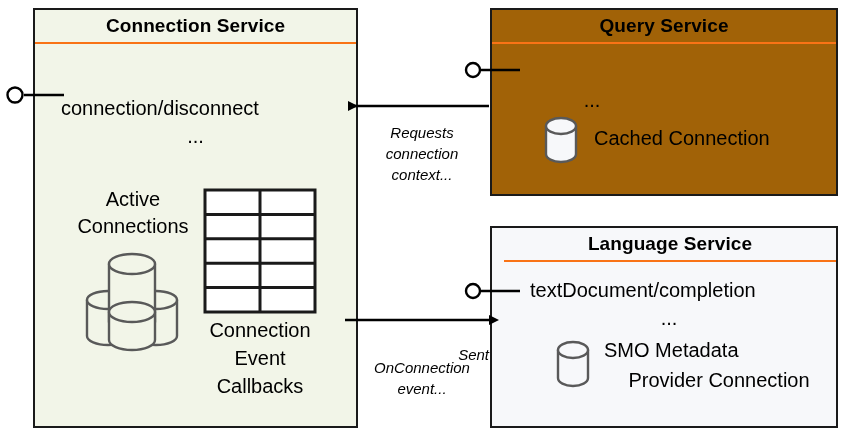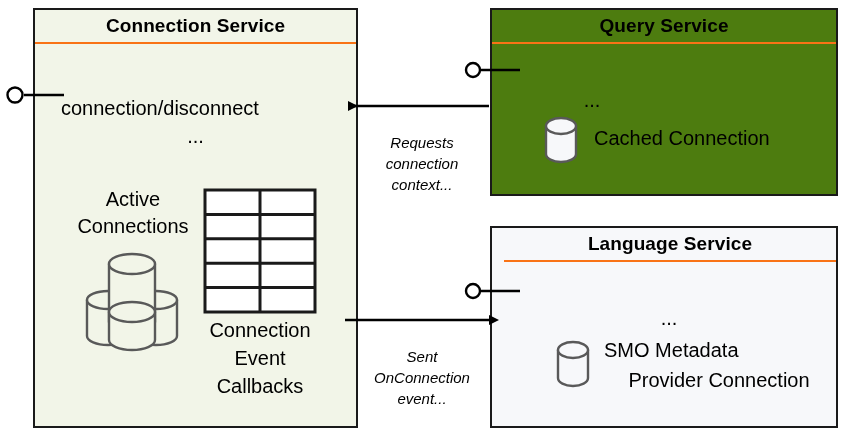--- a/index.html
+++ b/index.html
@@ -38,21 +38,21 @@
     top: 8px;
     width: 325px;
     height: 420px;
     background: #f2f5e8;
   }
   .box-query {
     left: 490px;
     top: 8px;
     width: 348px;
     height: 188px;
-    background: #4d7c0f;
+    background: #a16207;
   }
   .box-language {
     left: 490px;
     top: 226px;
     width: 348px;
     height: 202px;
     background: #f7f8fa;
     padding-left: 12px;
   }
   .box-title {
@@ -105,21 +105,20 @@
     line-height: 28px;
     white-space: nowrap;
   }
   .edge-label {
     position: absolute;
     font-size: 15px;
     line-height: 21px;
     font-style: italic;
     text-align: center;
     white-space: nowrap;
-    margin-top: 10px;
   }
   .db-cluster, .db-single, .table-grid {
     position: absolute;
   }
 </style>
 </head>
 <body>
 
 <div id="canvas">
 
@@ -184,20 +183,21 @@
 
       <div class="icon-caption" style="left:102px; top:80px;">Cached Connection</div>
 
     </div>
   </div>
 
   <div class="component-box box-language">
     <div class="box-title">Language Service</div>
     <div class="box-body">
 
+      <div class="api-line" style="left:26px; top:14px;">textDocument/completion</div>
 
       <div class="ellipsis-line" style="left:0px; top:46px; width:330px;">...</div>
 
       <svg class="db-single" style="left:48px; top:76px;" width="42" height="52" viewBox="0 0 42 52">
         <g fill="#f7f8fa" stroke="#595959" stroke-width="2.4" stroke-linejoin="round">
           <path d="M6 12 v28 a15 8 0 0 0 30 0 v-28 z"></path>
           <ellipse cx="21" cy="12" rx="15" ry="8"></ellipse>
         </g>
       </svg>
 
@@ -238,17 +238,17 @@
 
     <g>
       <path d="M345 320 L489 320" stroke="#000000" stroke-width="2.4" fill="none" marker-end="url(#arrowRight)"></path>
     </g>
   </svg>
 
   <div class="edge-label" style="left:358px; top:122px; width:128px;">Requests</div>
   <div class="edge-label" style="left:358px; top:143px; width:128px;">connection</div>
   <div class="edge-label" style="left:358px; top:164px; width:128px;">context...</div>
 
-  <div class="edge-label" style="left:355px; top:336px; width:134px;">Sent</div>
+  <div class="edge-label" style="left:355px; top:344px; width:134px;text-align:right;">Sent</div>
   <div class="edge-label" style="left:355px; top:357px; width:134px;">OnConnection</div>
   <div class="edge-label" style="left:355px; top:378px; width:134px;">event...</div>
 
 </div>
 
 </body></html>

